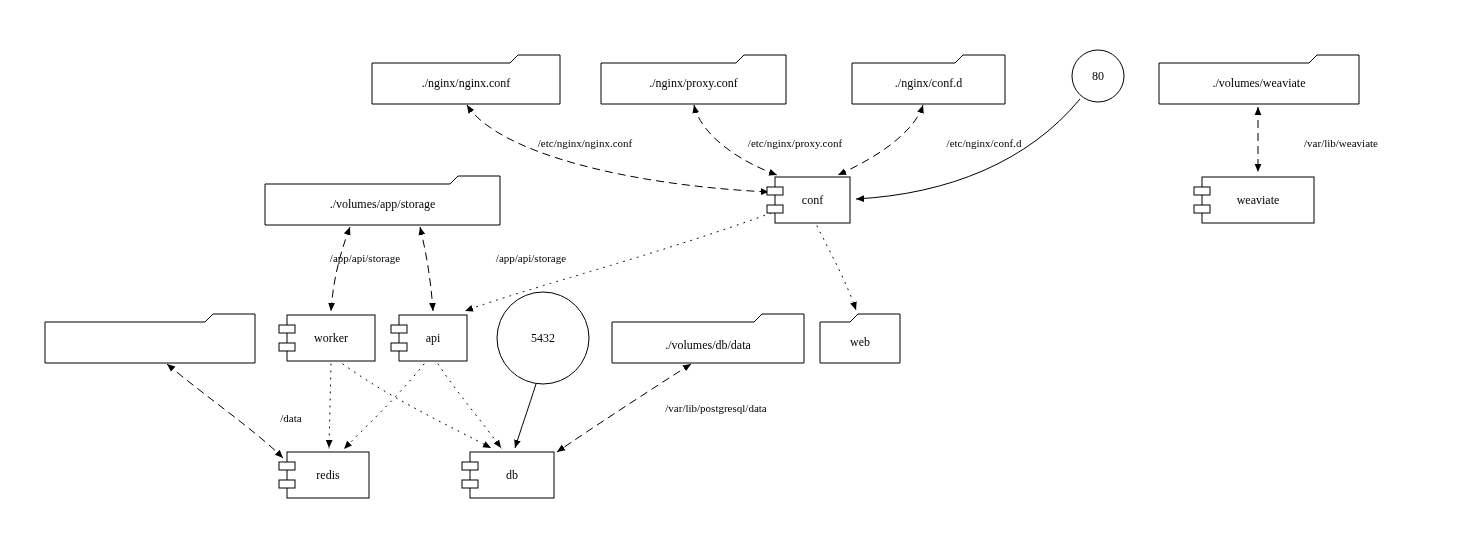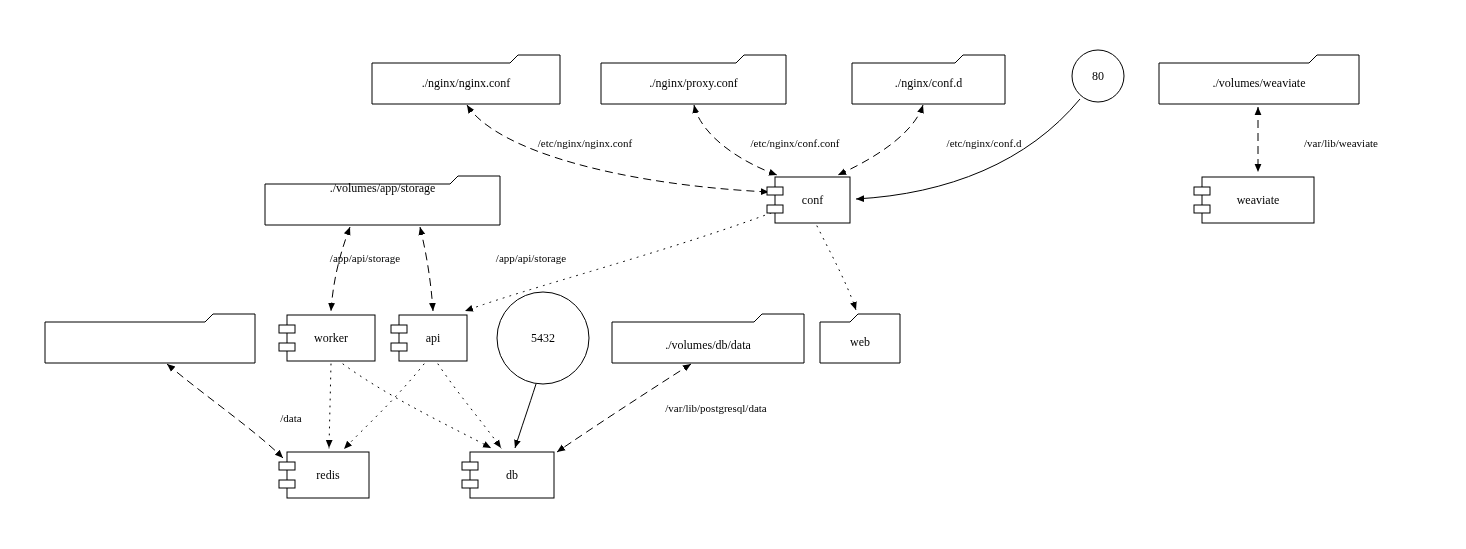--- a/index.html
+++ b/index.html
@@ -109,33 +109,33 @@
         <rect x="462" y="480" width="16" height="8"></rect>
       </g>
     </g>
   </svg>
 
   <div class="node-label" style="left:372px;top:63px;width:188px;height:41px;">./nginx/nginx.conf</div>
   <div class="node-label" style="left:601px;top:63px;width:185px;height:41px;">./nginx/proxy.conf</div>
   <div class="node-label" style="left:852px;top:63px;width:153px;height:41px;">./nginx/conf.d</div>
   <div class="node-label" style="left:1072px;top:50px;width:52px;height:52px;">80</div>
   <div class="node-label" style="left:1159px;top:63px;width:200px;height:41px;">./volumes/weaviate</div>
-  <div class="node-label" style="left:265px;top:168px;width:235px;height:41px;">./volumes/app/storage</div>
+  <div class="node-label" style="left:265px;top:184px;width:235px;height:41px;">./volumes/app/storage</div>
   <div class="node-label" style="left:775px;top:177px;width:75px;height:46px;">conf</div>
   <div class="node-label" style="left:1202px;top:177px;width:112px;height:46px;">weaviate</div>
   <div class="node-label" style="left:287px;top:315px;width:88px;height:46px;">worker</div>
   <div class="node-label" style="left:399px;top:315px;width:68px;height:46px;">api</div>
   <div class="node-label" style="left:497px;top:292px;width:92px;height:92px;">5432</div>
   <div class="node-label" style="left:612px;top:322px;width:192px;height:47px;">./volumes/db/data</div>
   <div class="node-label" style="left:820px;top:322px;width:80px;height:41px;">web</div>
   <div class="node-label" style="left:287px;top:452px;width:82px;height:46px;">redis</div>
   <div class="node-label" style="left:470px;top:452px;width:84px;height:46px;">db</div>
 
   <div class="edge-label" style="left:585px;top:143px;">/etc/nginx/nginx.conf</div>
-  <div class="edge-label" style="left:795px;top:143px;">/etc/nginx/conf.conf</div>
+  <div class="edge-label" style="left:795px;top:143px;">/etc/nginx/proxy.conf</div>
   <div class="edge-label" style="left:984px;top:143px;">/etc/nginx/conf.d</div>
   <div class="edge-label" style="left:1341px;top:143px;">/var/lib/weaviate</div>
   <div class="edge-label" style="left:365px;top:258px;">/app/api/storage</div>
   <div class="edge-label" style="left:531px;top:258px;">/app/api/storage</div>
   <div class="edge-label" style="left:291px;top:418px;">/data</div>
   <div class="edge-label" style="left:716px;top:408px;">/var/lib/postgresql/data</div>
 
 </div>
 
 </body></html>

